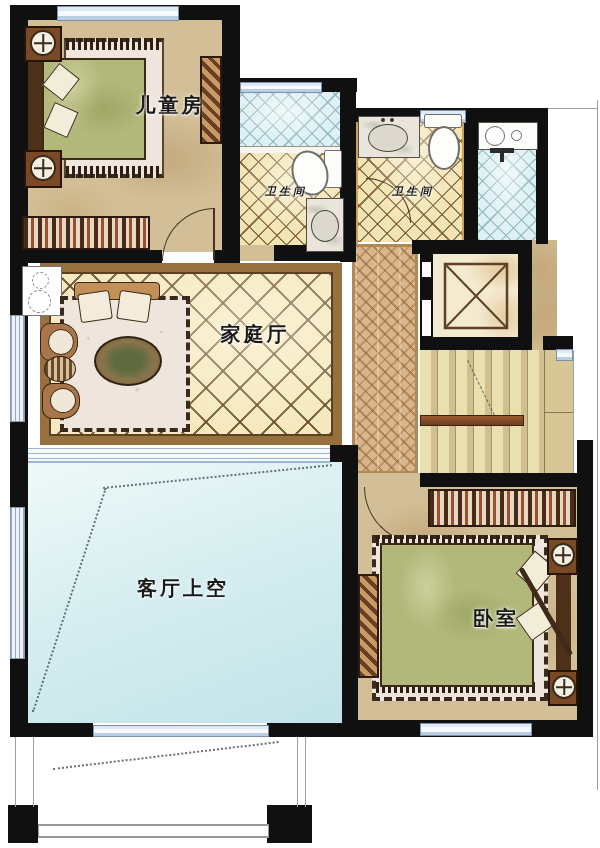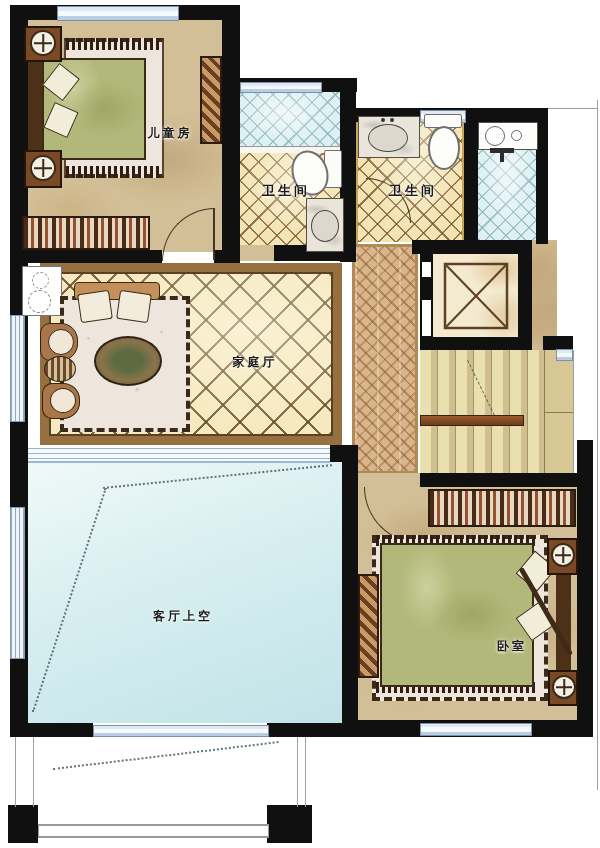--- a/index.html
+++ b/index.html
@@ -69,21 +69,21 @@
   .basin{position:absolute;background:#dcd8cd;border:1.5px solid #4a453f;border-radius:50%;}
   .arc{position:absolute;}
   .arc-tl{border-top:1.5px solid #473423;border-left:1.5px solid #473423;border-top-left-radius:100% 100%;}
   .arc-tr{border-top:1.5px solid #473423;border-right:1.5px solid #473423;border-top-right-radius:100% 100%;}
   .arc-bl{border-bottom:1.5px solid #473423;border-left:1.5px solid #473423;border-bottom-left-radius:100% 100%;}
   .dotline{position:absolute;border-top:2px dotted #4e5a66;transform-origin:0 0;opacity:.85;}
   .thinline{position:absolute;background:#9aa0a8;}
   .room-label{position:absolute;transform:translate(-50%,-50%);font-weight:700;color:#191919;
       letter-spacing:3px;white-space:nowrap;
       text-shadow:0 1px 2px rgba(255,255,255,.9),0 0 5px rgba(255,255,255,.85);}
-  .lbl-16{font-size:12px;margin-top:28px;} .lbl-14{font-size:13px;}
+  .lbl-16{font-size:20px;} .lbl-14{font-size:11px;font-style:italic;}
   .sofa-back{position:absolute;background:#c29058;border:1.5px solid #3a2814;border-radius:4px;}
   .cushion{position:absolute;background:#f3ecdc;border:1px solid #3a2a16;border-radius:3px;}
   .chair{position:absolute;background:#a9764a;border:1.5px solid #35230f;border-radius:10px 45% 45% 10px;}
   .chair-seat{position:absolute;background:#f0e7d6;border:1px solid #3a2a16;border-radius:50%;}
   .ctable{position:absolute;border:2px solid #2e2214;border-radius:50%;
       background:radial-gradient(ellipse at 50% 50%,#5d6b3f 0 30%,#8a744c 60%,#6b5230 100%);}
   .stable{position:absolute;border:1.5px solid #2e2214;border-radius:50%;
       background:repeating-linear-gradient(90deg,#6a4a2c 0 3px,#d8c09a 3px 6px);}
   .dash-circle{position:absolute;border:1px dashed #8a8a8a;border-radius:50%;}
   .handrail{position:absolute;background:linear-gradient(180deg,#9a5c30,#6e3c1c);border:1px solid #3c200e;}
@@ -252,15 +252,15 @@
   <div class="thinline" style="left:297px;top:737px;width:1px;height:70px;"></div>
   <div class="thinline" style="left:305px;top:737px;width:1px;height:70px;"></div>
   <div class="thinline" style="left:597px;top:100px;width:1px;height:690px;"></div>
   <div class="thinline" style="left:548px;top:108px;width:49px;height:1px;"></div>
 
   <div class="room-label lbl-16" style="left:170px;top:105px;">儿童房</div>
   <div class="room-label lbl-14" style="left:286px;top:191px;">卫生间</div>
   <div class="room-label lbl-14" style="left:413px;top:191px;">卫生间</div>
   <div class="room-label lbl-16" style="left:255px;top:334px;">家庭厅</div>
   <div class="room-label lbl-16" style="left:183px;top:588px;">客厅上空</div>
-  <div class="room-label lbl-16" style="left:512px;top:618px;">卧室</div>
+  <div class="room-label lbl-16" style="left:496px;top:618px;">卧室</div>
 
 </div>
 
 </body></html>

